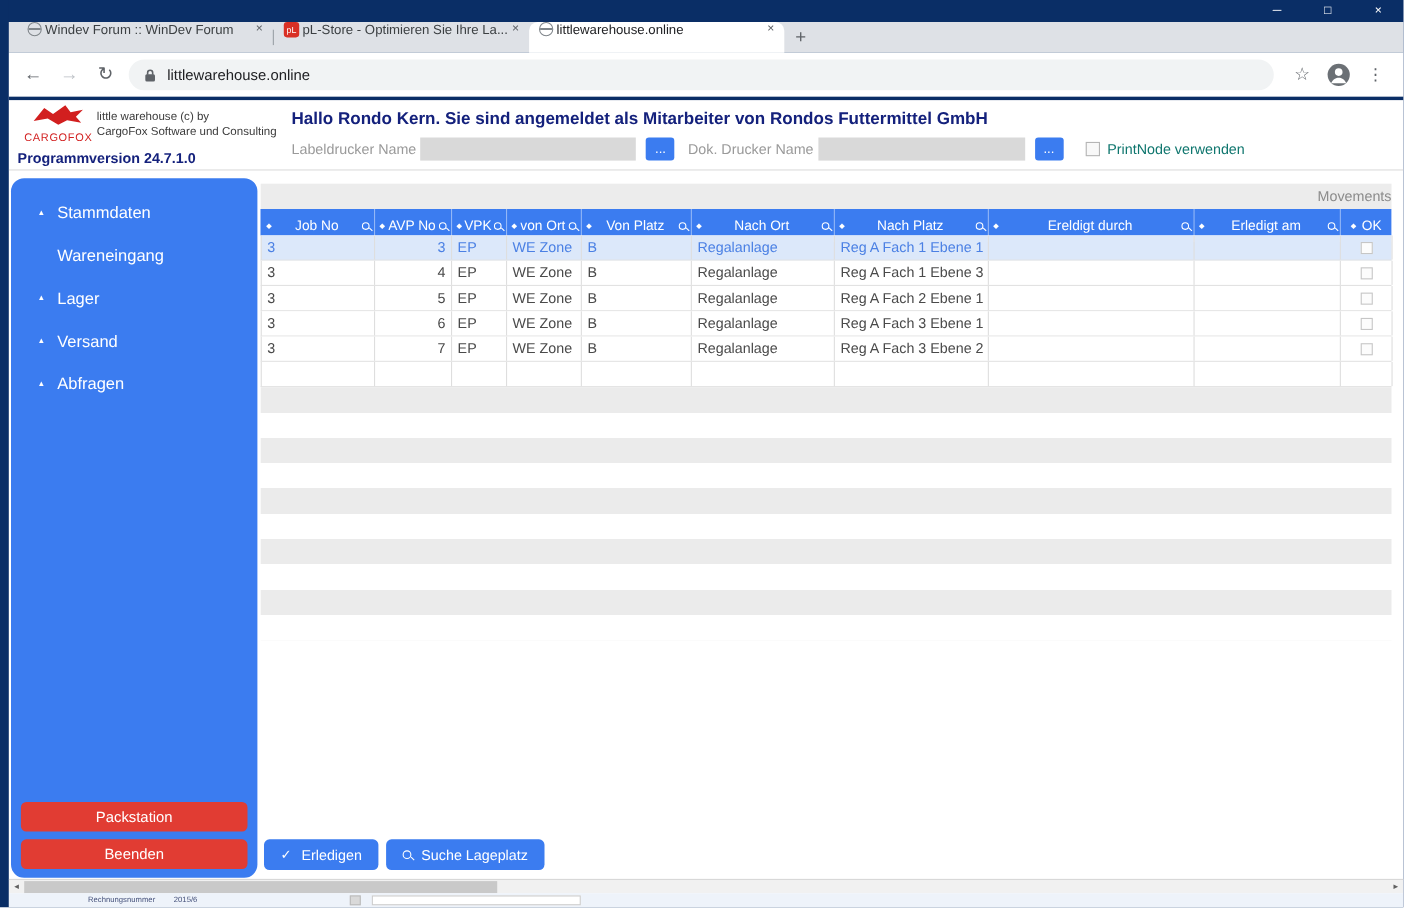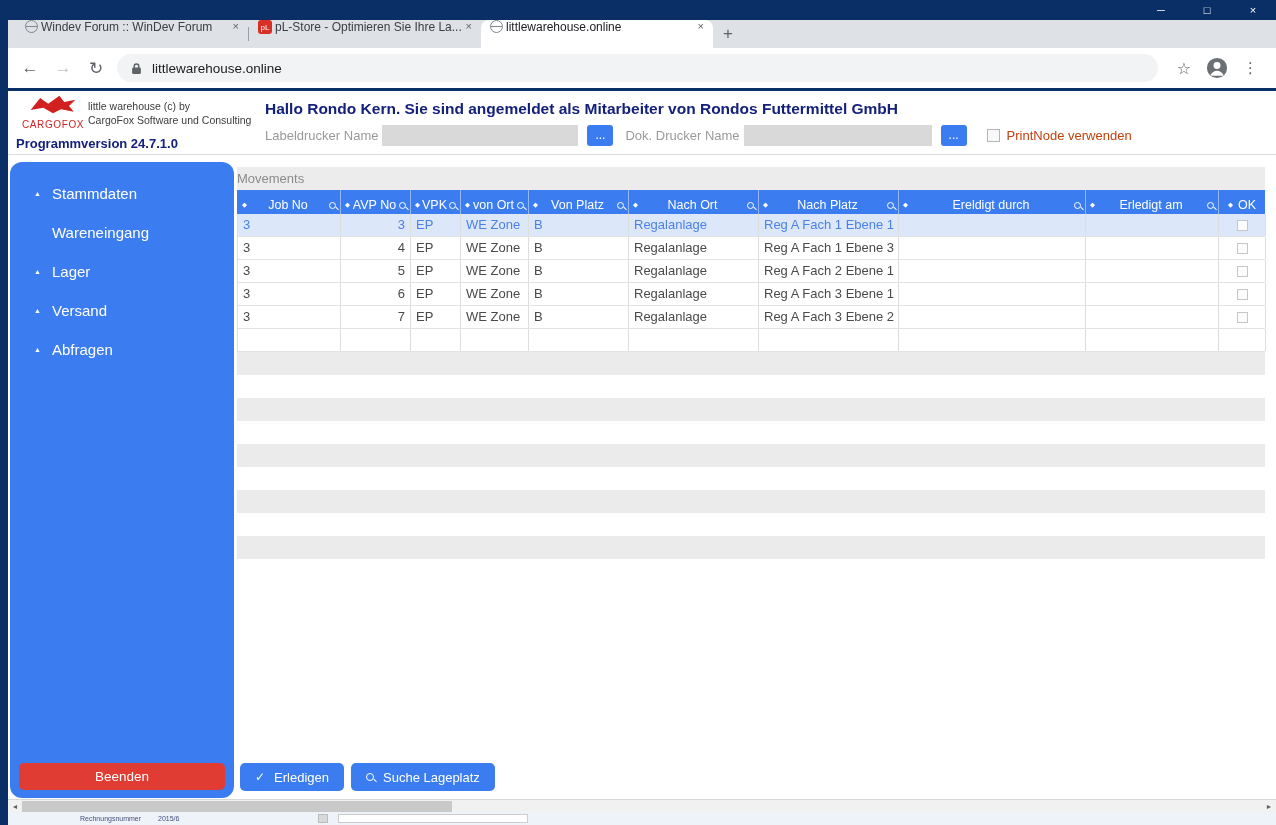--- a/index.html
+++ b/index.html
@@ -43,34 +43,34 @@
 .credit{position:absolute;left:80px;top:9px;font-size:10.5px;color:#3c3c3c;line-height:1.3}
 .version{position:absolute;left:8px;top:45px;font-size:13px;font-weight:bold;color:#14217c}
 .greeting{position:absolute;left:257px;top:9px;font-size:15.5px;font-weight:bold;color:#14217c;white-space:nowrap}
 .printer-row{position:absolute;left:257px;top:34px;display:flex;align-items:center;font-size:13px;color:#9a9a9a}
 .printer-input{width:196px;height:21px;background:#d9d9d9;margin-left:4px;font-size:12px;line-height:21px;padding:0 4px;color:#333}
 .printer-input.w2{width:188px}
 .dots-btn{width:26px;height:21px;background:#3b7cf0;color:#fff;border-radius:3px;font-size:12px;margin-left:9px;
   display:flex;align-items:flex-end;justify-content:center;padding-bottom:5px;line-height:1}
 .pl2{margin-left:12px}
 .pn-check{width:13px;height:13px;border:1px solid #b5b5b5;background:#f8f8f8;margin-left:20px;flex:none}
-.pn-label{margin-left:7px;color:#c2410c}
+.pn-label{margin-left:7px;color:#0f766e}
 
 
 .sidebar{position:absolute;left:2px;top:71px;width:224px;height:636px;background:#3b7cf0;border-radius:12px;padding-top:12px}
 .menu-item{height:39px;display:flex;align-items:center;color:#fff;font-size:15px;padding-left:24px;gap:8px}
 .menu-arrow{font-size:7px;width:10px;flex:none;color:#fff}
 .side-btn{position:absolute;left:9px;right:9px;height:27px;background:#e13c33;border-radius:5px;color:#fff;
   font-size:13.5px;display:flex;align-items:center;justify-content:center}
 .packstation{bottom:42px}
 .beenden{bottom:8px}
 
 
 .main{position:absolute;left:229px;top:76px;width:1028px}
-.movements-bar{height:23px;background:#ececec;color:#8b8b8b;font-size:13px;text-align:left;line-height:23px}
+.movements-bar{height:23px;background:#ececec;color:#8b8b8b;font-size:13px;text-align:right;line-height:23px}
 .thead{display:flex;height:24px;background:#3b7cf0;border-left:1px solid #3b7cf0}
 .th{display:flex;align-items:center;justify-content:space-between;padding:15px 4px;color:#fff;font-size:12.5px;
   border-right:1px solid rgba(255,255,255,.45);flex:none}
 .th-label{white-space:nowrap;overflow:hidden}
 .sort{font-size:6.5px;flex:none}
 .loupe{width:7px;height:7px;border:1.4px solid currentColor;border-radius:50%;position:relative;flex:none}
 .loupe::after{content:'';position:absolute;width:4px;height:1.4px;background:currentColor;right:-3.6px;bottom:-1.4px;transform:rotate(45deg)}
 .tr{display:flex;height:23px;border-bottom:1px solid #e2e2e2;border-left:1px solid #dedede;font-size:13px;color:#4a4a4a;background:#fff}
 .tr.selected{background:#dce8fa;color:#4b80e4}
 .td{padding:0 5px;line-height:22px;border-right:1px solid #dedede;white-space:nowrap;overflow:hidden;flex:none}
@@ -199,20 +199,21 @@
           <span>Lager</span>
         </div>
         <div class="menu-item">
           <span class="menu-arrow">▲</span>
           <span>Versand</span>
         </div>
         <div class="menu-item">
           <span class="menu-arrow">▲</span>
           <span>Abfragen</span>
         </div>
+        <div class="side-btn packstation">Packstation</div>
         <div class="side-btn beenden">Beenden</div>
       </div>
 
       <div class="main">
         <div class="movements-bar">Movements</div>
 
         <div class="thead">
           <div class="th c0">
             <span class="sort">◆</span>
             <span class="th-label">Job No</span>

